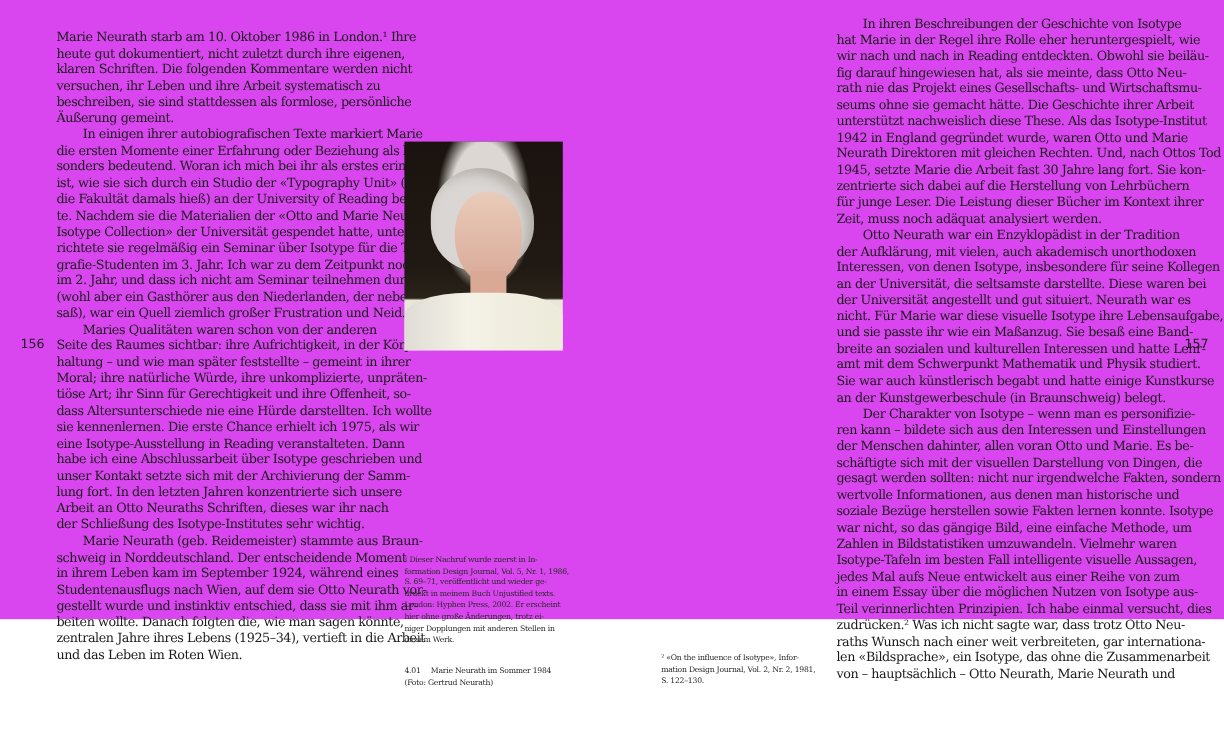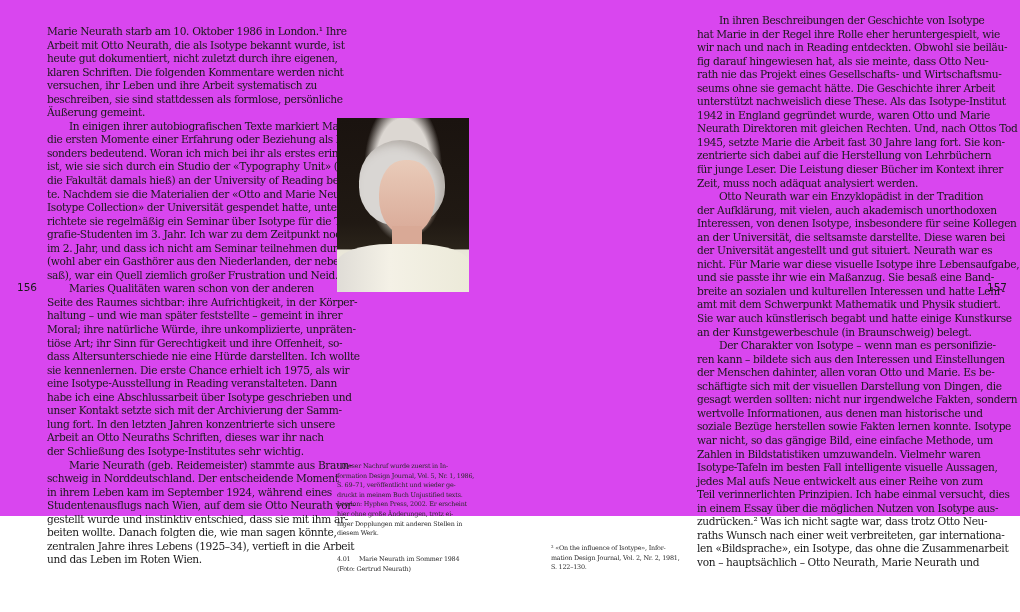--- a/index.html
+++ b/index.html
@@ -34,21 +34,20 @@
   #caption .num { display: inline-block; width: 22px; }
   #footnote-2 { left: 551px; top: 544px; width: 140px; }
 </style>
 </head>
 <body>
 
 <div class="spread">
 
   <div id="left-col" class="col">
       <span class="ln">Marie Neurath starb am 10. Oktober 1986 in London.¹ Ihre</span>
-      <span class="ln">Arbeit mit Otto Neurath, die als Isotype bekannt wurde, ist</span>
       <span class="ln">heute gut dokumentiert, nicht zuletzt durch ihre eigenen,</span>
       <span class="ln">klaren Schriften. Die folgenden Kommentare werden nicht</span>
       <span class="ln">versuchen, ihr Leben und ihre Arbeit systematisch zu</span>
       <span class="ln">beschreiben, sie sind stattdessen als formlose, persönliche</span>
       <span class="ln">Äußerung gemeint.</span>
       <span class="ln indent">In einigen ihrer autobiografischen Texte markiert Marie</span>
       <span class="ln">die ersten Momente einer Erfahrung oder Beziehung als be-</span>
       <span class="ln">sonders bedeutend. Woran ich mich bei ihr als erstes erinnere</span>
       <span class="ln">ist, wie sie sich durch ein Studio der «Typography Unit» (wie</span>
       <span class="ln">die Fakultät damals hieß) an der University of Reading beweg-</span>
@@ -141,22 +140,22 @@
       <span class="ln">ren kann – bildete sich aus den Interessen und Einstellungen</span>
       <span class="ln">der Menschen dahinter, allen voran Otto und Marie. Es be-</span>
       <span class="ln">schäftigte sich mit der visuellen Darstellung von Dingen, die</span>
       <span class="ln">gesagt werden sollten: nicht nur irgendwelche Fakten, sondern</span>
       <span class="ln">wertvolle Informationen, aus denen man historische und</span>
       <span class="ln">soziale Bezüge herstellen sowie Fakten lernen konnte. Isotype</span>
       <span class="ln">war nicht, so das gängige Bild, eine einfache Methode, um</span>
       <span class="ln">Zahlen in Bildstatistiken umzuwandeln. Vielmehr waren</span>
       <span class="ln">Isotype-Tafeln im besten Fall intelligente visuelle Aussagen,</span>
       <span class="ln">jedes Mal aufs Neue entwickelt aus einer Reihe von zum</span>
+      <span class="ln">in einem Essay über die möglichen Nutzen von Isotype aus-</span>
       <span class="ln">Teil verinnerlichten Prinzipien. Ich habe einmal versucht, dies</span>
-      <span class="ln">in einem Essay über die möglichen Nutzen von Isotype aus-</span>
       <span class="ln">zudrücken.² Was ich nicht sagte war, dass trotz Otto Neu-</span>
       <span class="ln">raths Wunsch nach einer weit verbreiteten, gar internationa-</span>
       <span class="ln">len «Bildsprache», ein Isotype, das ohne die Zusammenarbeit</span>
       <span class="ln">von – hauptsächlich – Otto Neurath, Marie Neurath und</span>
     </div>
   <div id="page-num-right" class="page-num">157</div>
 
 </div>
 
 </body></html>

